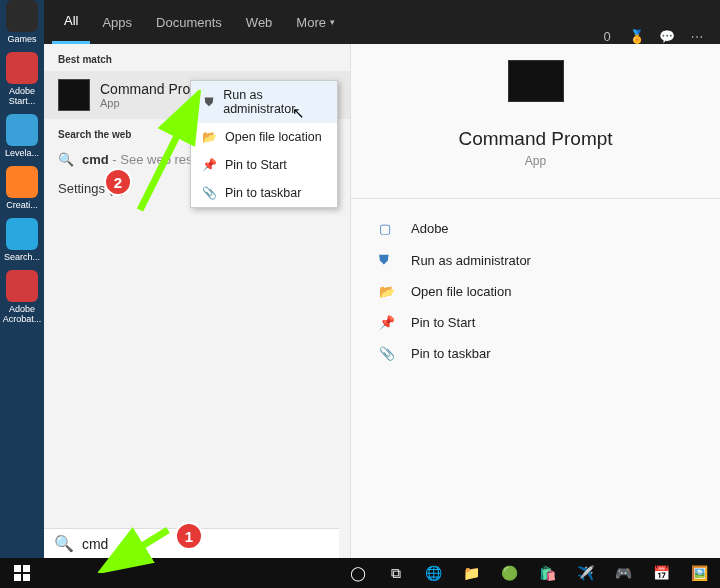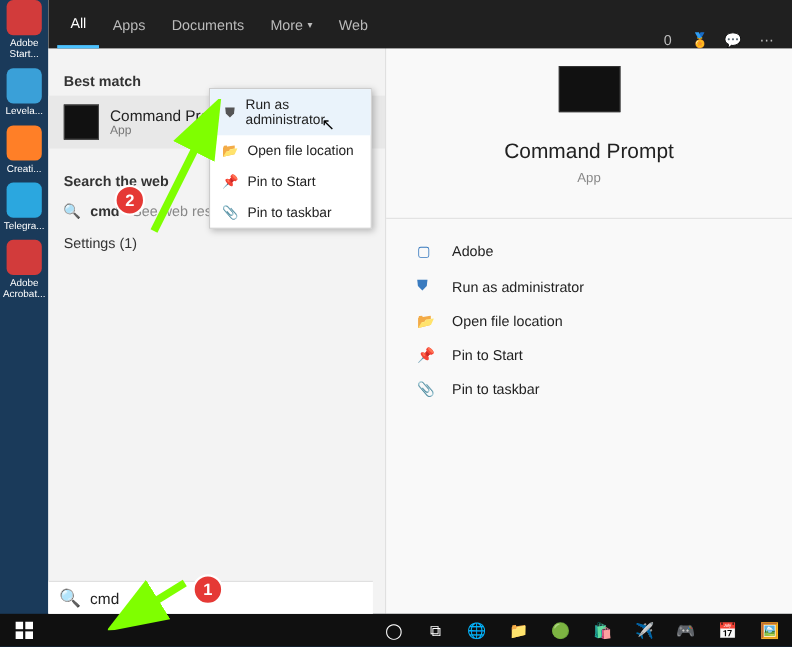--- a/index.html
+++ b/index.html
@@ -18,21 +18,21 @@
   
   .tabs-row { height:44px; background:#202020; display:flex; align-items:flex-end; padding:0 8px; width:676px; position:absolute; left:44px; top:0; z-index:5; color:#bbb; font-size:13px; }
   .tab { padding:0 12px; height:44px; display:flex; align-items:center; cursor:pointer; }
   .tab.active { color:#fff; border-bottom:3px solid #4cc2ff; }
   .tab .chev { margin-left:4px; font-size:9px; }
   .tabs-spacer { flex:1; }
   .hdr-ctl { width:30px; text-align:center; color:#bbb; font-size:13px; }
   
   .left-col-inner { margin-top:44px; }
   
-  .section-title { font-size:13px; font-weight:600; color:#333; padding:22px 14px 6px; }
+  .section-title { font-size:10px; font-weight:600; color:#333; padding:10px 14px 6px; }
   
   .best-item { display:flex; align-items:center; padding:8px 14px; background:#e8e8e8; cursor:pointer; }
   .best-item .cmd-thumb { width:32px; height:32px; background:#111; border:1px solid #444; margin-right:10px; }
   .best-item .bi-title { font-size:14px; color:#222; }
   .best-item .bi-sub { font-size:11px; color:#777; }
   
   .web-item { display:flex; align-items:center; padding:6px 14px; font-size:13px; color:#333; cursor:pointer; }
   .web-item .mag { width:16px; margin-right:8px; color:#555; }
   .web-item .grey { color:#888; }
   
@@ -68,36 +68,37 @@
   .arrow { position:absolute; z-index:50; pointer-events:none; }
   .badge { position:absolute; width:28px; height:28px; border-radius:50%; background:#e53935; color:#fff; font-size:15px; font-weight:600; display:flex; align-items:center; justify-content:center; border:2px solid #fff; z-index:51; pointer-events:none; }
   .cursor { position:absolute; z-index:52; font-size:15px; color:#000; pointer-events:none; }
   
   svg.win { width:16px; height:16px; }
 </style>
 </head>
 <body>
 
 <div class="desktop">
+  <div class="desktop-item"><div class="ico" style="background:#2b2b2b"></div><span>Games</span></div>
   <div class="desktop-item"><div class="ico" style="background:#d23b3b"></div><span>Adobe Start...</span></div>
   <div class="desktop-item"><div class="ico" style="background:#3aa0d8"></div><span>Levela...</span></div>
   <div class="desktop-item"><div class="ico" style="background:#ff7f27"></div><span>Creati...</span></div>
-  <div class="desktop-item"><div class="ico" style="background:#2ba7df"></div><span>Telegra...</span></div>
+  <div class="desktop-item"><div class="ico" style="background:#2ba7df"></div><span>Search...</span></div>
   <div class="desktop-item"><div class="ico" style="background:#d23b3b"></div><span>Adobe Acrobat...</span></div>
 </div>
 
 <div class="tabs-row">
   <div class="tab active">All</div>
   <div class="tab">Apps</div>
   <div class="tab">Documents</div>
+  <div class="tab">Web</div>
   <div class="tab">
       <span>More</span>
       <span class="chev">▾</span>
     </div>
-  <div class="tab">Web</div>
   <div class="tabs-spacer"></div>
   <div class="hdr-ctl">0</div>
   <div class="hdr-ctl">🏅</div>
   <div class="hdr-ctl">💬</div>
   <div class="hdr-ctl">⋯</div>
 </div>
 
 <div class="panel">
   <div class="left-col">
     <div class="left-col-inner">

